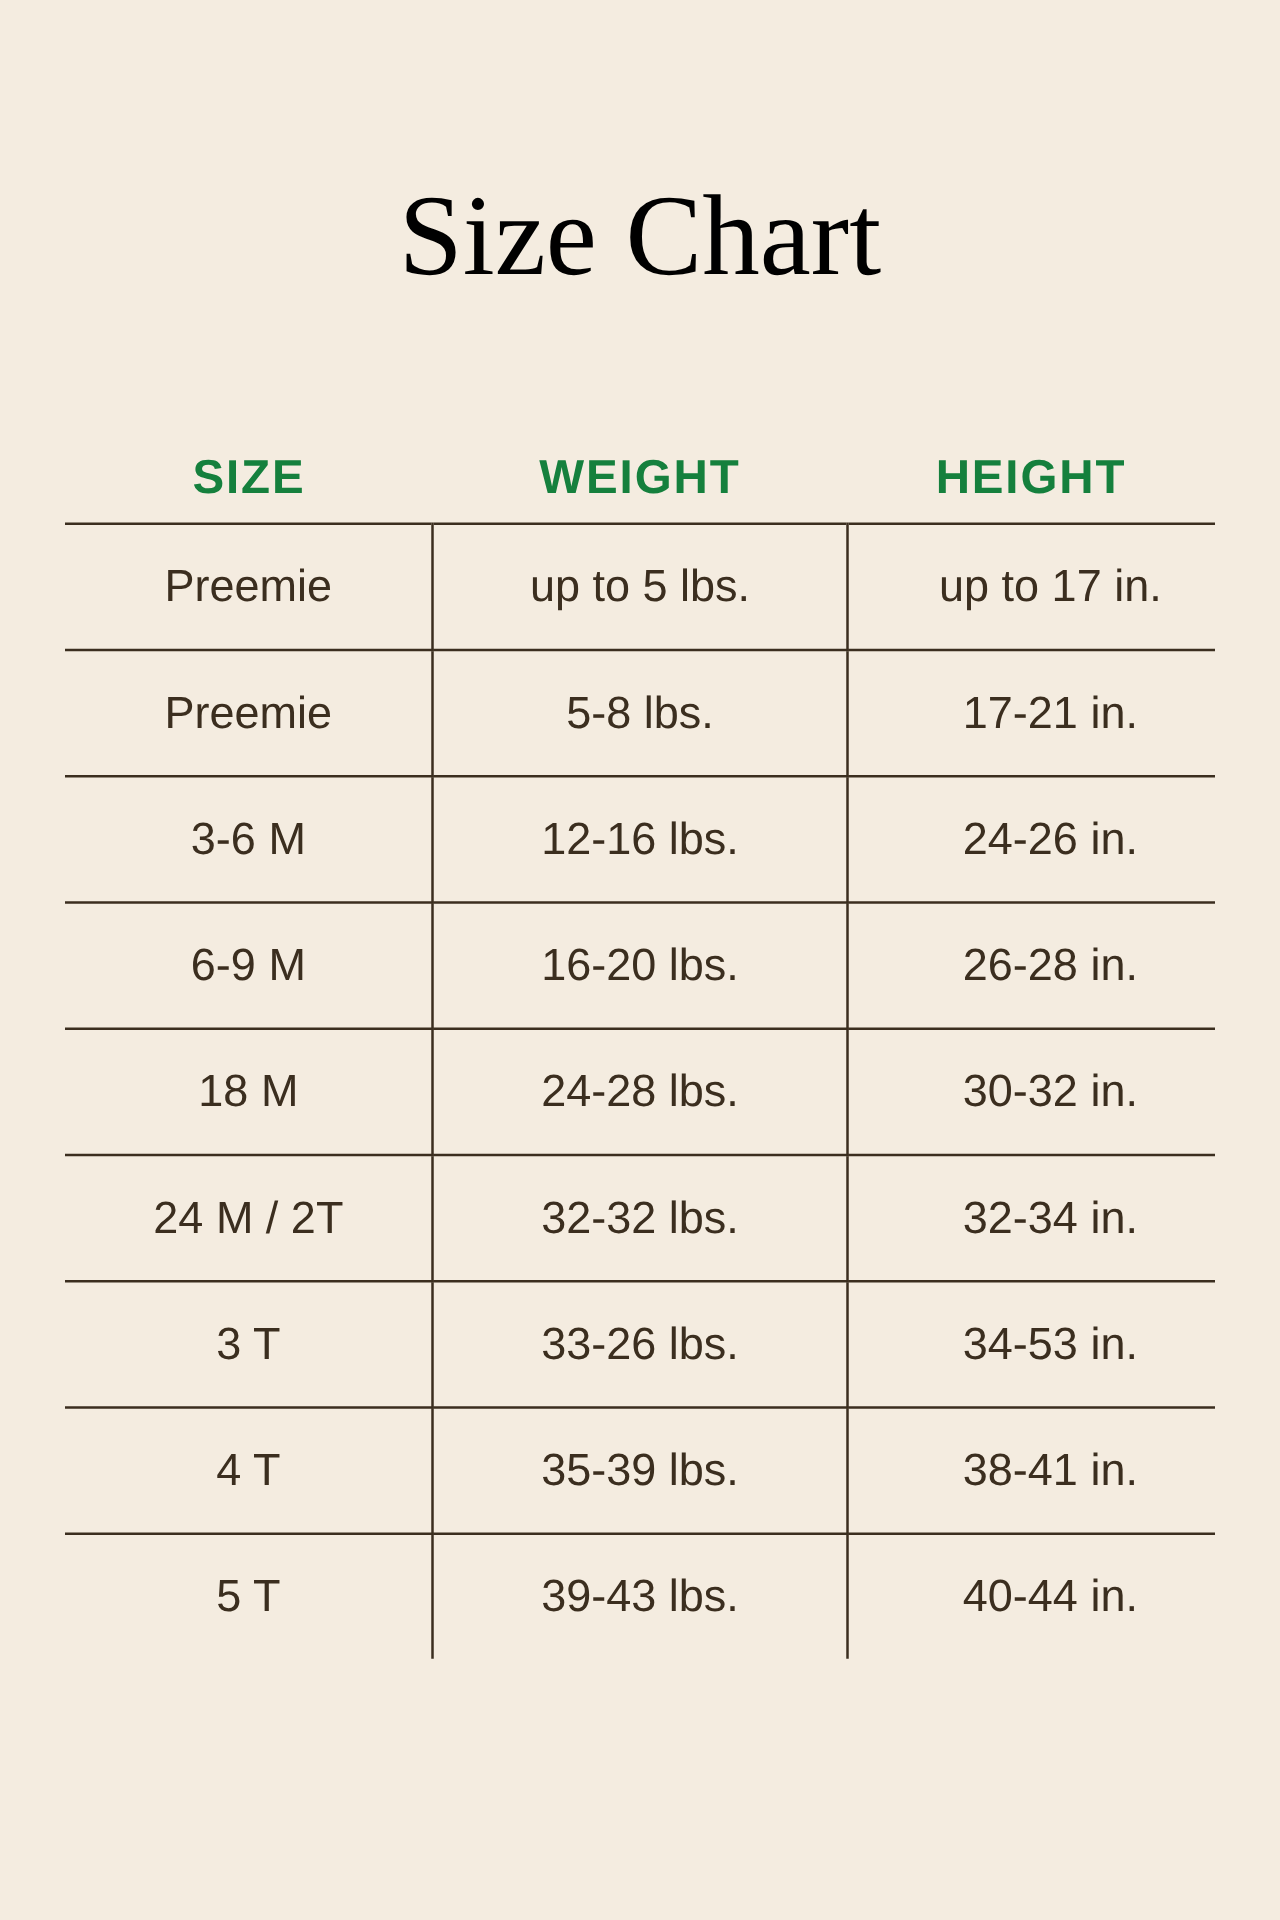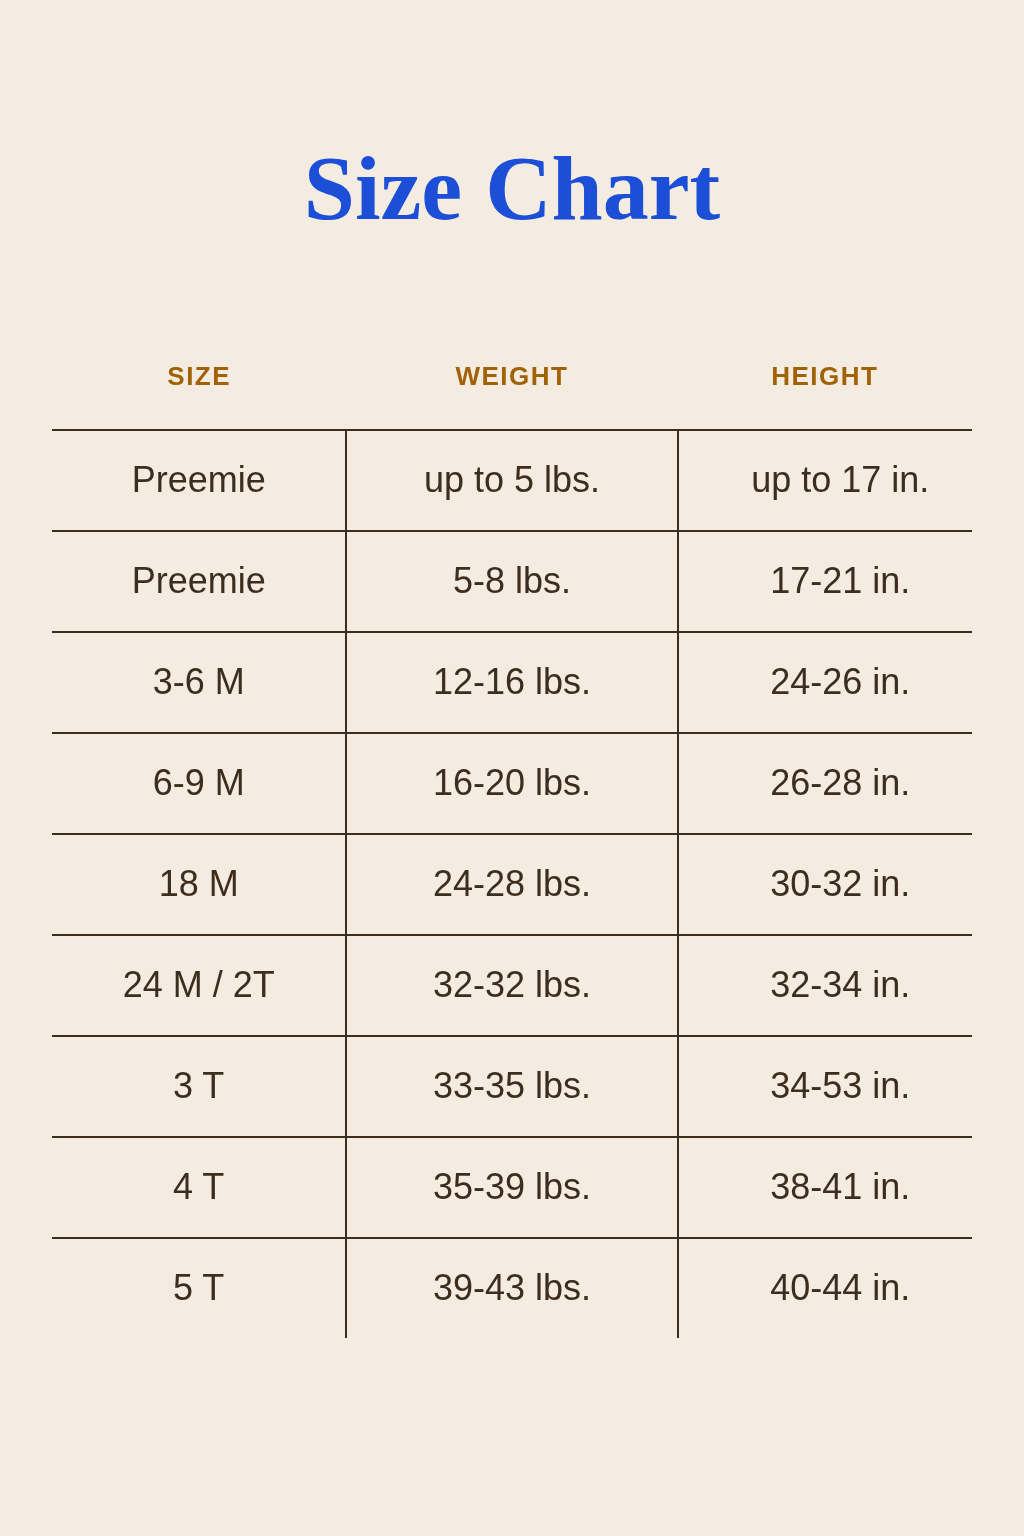--- a/index.html
+++ b/index.html
@@ -17,44 +17,44 @@
   .page {
     position: relative;
     width: 1024px;
     height: 1536px;
     box-sizing: border-box;
     background: #f4ece0;
   }
   .title {
     text-align: center;
     font-family: "Liberation Serif", serif;
-    font-weight: bold;
+    font-weight: normal;
     font-size: 92px;
     letter-spacing: 0px;
-    color: #1d4ed8;
+    color: #000000;
     padding-top: 78px;
     line-height: 1.05;
   }
   .table-wrap {
     margin: 0 auto;
     width: 920px;
     padding-top: 62px;
   }
   table.size-chart {
     width: 100%;
     border-collapse: collapse;
     table-layout: fixed;
   }
   table.size-chart th {
     font-family: "Liberation Sans", sans-serif;
     font-weight: bold;
-    font-size: 26px;
+    font-size: 38px;
     letter-spacing: 1.5px;
-    color: #a16207;
-    padding-bottom: 37px;
+    color: #15803d;
+    padding-bottom: 14px;
     text-align: center;
     border: none;
   }
   table.size-chart thead tr {
     border-bottom: 2.5px solid #3b2e1f;
   }
   table.size-chart td {
     font-family: "Liberation Sans", sans-serif;
     font-size: 36px;
     color: #3b2e1f;
@@ -123,21 +123,21 @@
           <td>24-28 lbs.</td>
           <td class="last-col">30-32 in.</td>
         </tr>
         <tr>
           <td>24 M / 2T</td>
           <td>32-32 lbs.</td>
           <td class="last-col">32-34 in.</td>
         </tr>
         <tr>
           <td>3 T</td>
-          <td>33-35 lbs.</td>
+          <td>33-26 lbs.</td>
           <td class="last-col">34-53 in.</td>
         </tr>
         <tr>
           <td>4 T</td>
           <td>35-39 lbs.</td>
           <td class="last-col">38-41 in.</td>
         </tr>
         <tr>
           <td>5 T</td>
           <td>39-43 lbs.</td>

